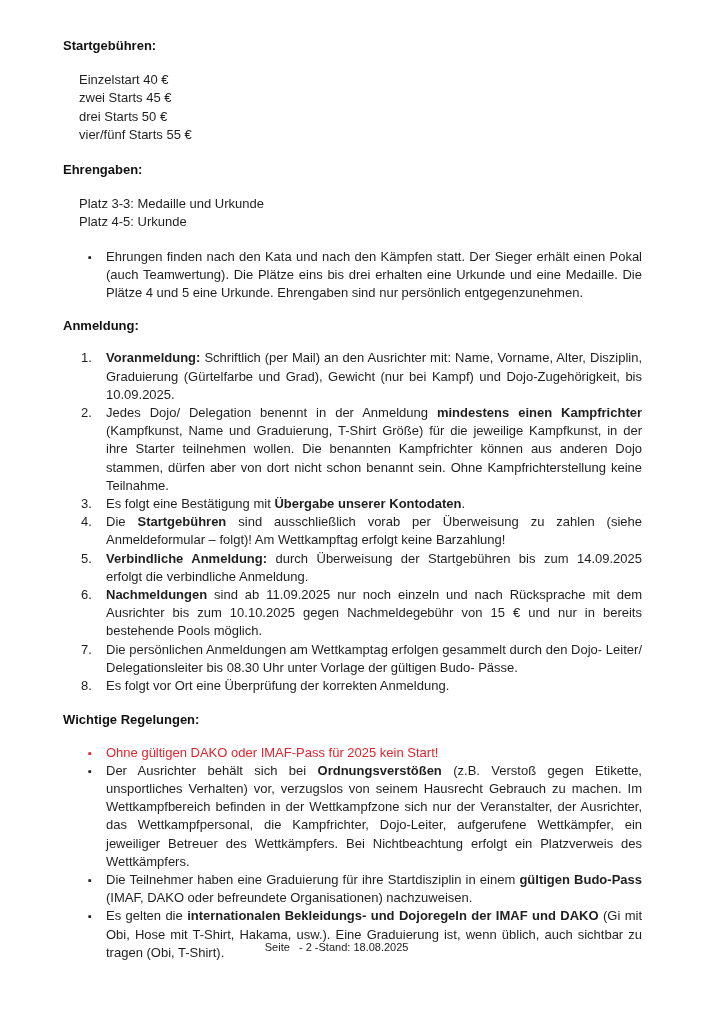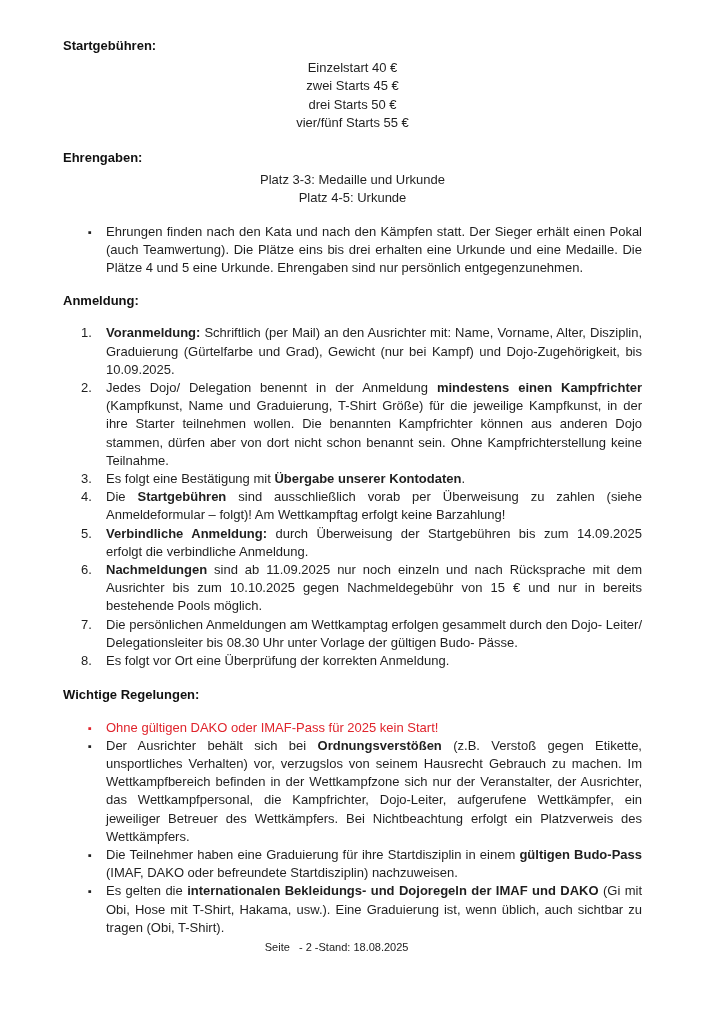--- a/index.html
+++ b/index.html
@@ -24,21 +24,21 @@
     line-height: 18.2px;
     font-weight: bold;
     color: #111;
   }
   .b { font-weight: bold; }
   .red { color: var(--accent-red, #e0242c); }
 
   
   ul.plain {
     list-style: none;
-    margin: 4px; padding: 0; text-align: center;
+    margin: 16px; padding: 0;
   }
   ul.plain li { margin: 0; }
 
   
   ul.bullets {
     list-style: none;
     margin: 0;
     padding: 0 0 0 43px;
   }
   ul.bullets li {
@@ -137,21 +137,21 @@
         <li><span>Die persönlichen Anmeldungen am Wettkamptag erfolgen gesammelt durch den Dojo- Leiter/ Delegationsleiter bis 08.30 Uhr unter Vorlage der gültigen Budo- Pässe.</span></li>
         <li><span>Es folgt vor Ort eine Überprüfung der korrekten Anmeldung.</span></li>
       </ol>
   </section>
 
   <h3 class="hd-rules">Wichtige Regelungen:</h3>
   <section>
     <ul class="bullets">
         <li class="red"><span class="red">Ohne gültigen DAKO oder IMAF-Pass für 2025 kein Start!</span></li>
         <li><span>Der Ausrichter behält sich bei </span><span class="b">Ordnungsverstößen</span><span> (z.B. Verstoß gegen Etikette, unsportliches Verhalten) vor, verzugslos von seinem Hausrecht Gebrauch zu machen. Im Wettkampfbereich befinden in der Wettkampfzone sich nur der Veranstalter, der Ausrichter, das Wettkampfpersonal, die Kampfrichter, Dojo-Leiter, aufgerufene Wettkämpfer, ein jeweiliger Betreuer des Wettkämpfers. Bei Nichtbeachtung erfolgt ein Platzverweis des Wettkämpfers.</span></li>
-        <li><span>Die Teilnehmer haben eine Graduierung für ihre Startdisziplin in einem </span><span class="b">gültigen Budo-Pass</span><span> (IMAF, DAKO oder befreundete Startdisziplin) nachzuweisen.</span></li>
+        <li><span>Die Teilnehmer haben eine Graduierung für ihre Startdisziplin in einem </span><span class="b">gültigen Budo-Pass</span><span> (IMAF, DAKO oder befreundete Organisationen) nachzuweisen.</span></li>
         <li><span>Es gelten die </span><span class="b">internationalen Bekleidungs- und Dojoregeln der IMAF und DAKO</span><span> (Gi mit Obi, Hose mit T-Shirt, Hakama, usw.). Eine Graduierung ist, wenn üblich, auch sichtbar zu tragen (Obi, T-Shirt).</span></li>
       </ul>
   </section>
 
   <div class="footer">
     <span class="fc">Seite   - 2 -</span>
     <span class="fr">Stand: 18.08.2025</span>
   </div>
 
 </div>

